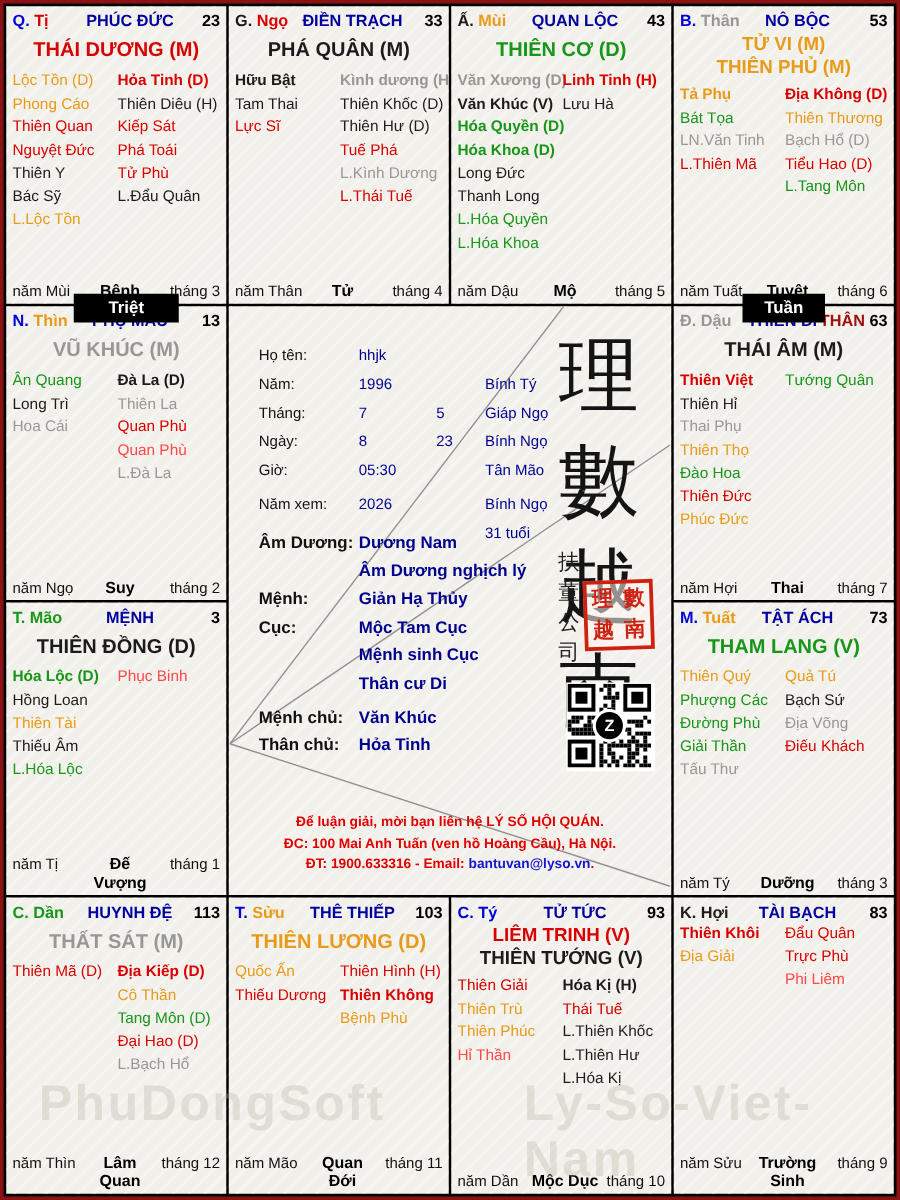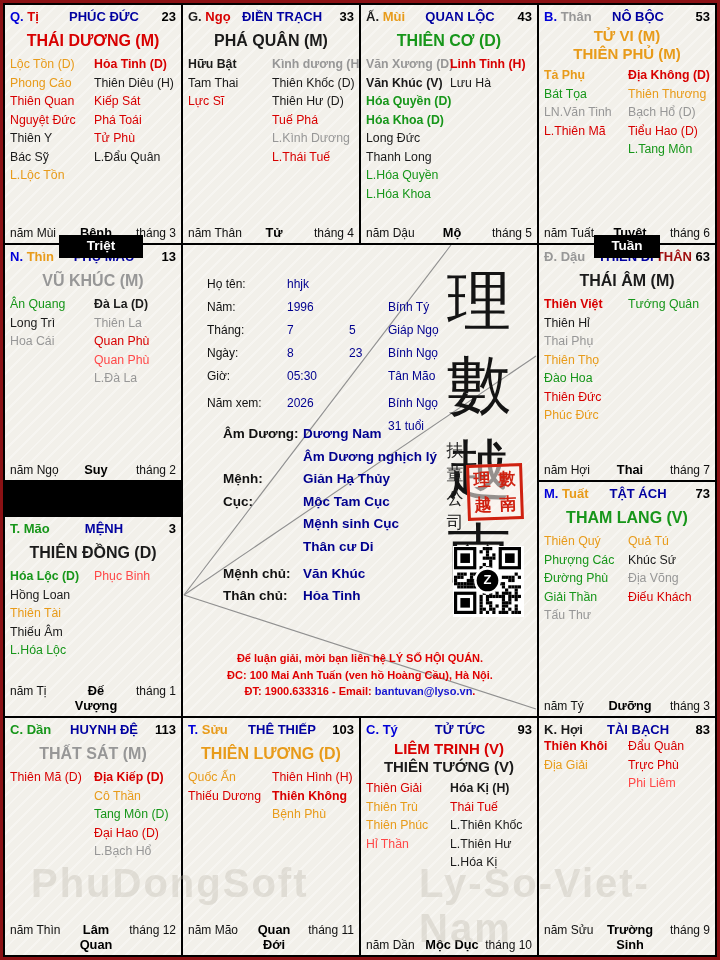--- a/index.html
+++ b/index.html
@@ -27,21 +27,21 @@
   #center-cell{grid-area:2/2/4/4;position:relative;background:#f2f0ea;overflow:hidden;
     background-image:repeating-linear-gradient(135deg,rgba(255,255,255,.35) 0 2px,rgba(0,0,0,0) 2px 9px);}
   .aspects{position:absolute;inset:0;width:100%;height:100%;}
   .c-fields{position:absolute;left:24px;top:20px;width:320px;font-size:12px;font-weight:normal;margin-top:12px;}
   .c-line{position:relative;height:23px;}
   .c-lab{position:absolute;left:0;color:#111;}
   .c-v1{position:absolute;left:80px;color:#00008f;}
   .c-v2{position:absolute;left:142px;color:#00008f;}
   .c-pillar{position:absolute;left:181px;color:#00008f;}
   .c-blocks{position:absolute;left:24px;top:181px;width:250px;font-size:13.5px;font-weight:bold;}
-  .b-line{position:relative;height:22.6px;margin-left:16px;}
+  .b-line{position:relative;height:22.6px;}
   .b-lab{position:absolute;left:0;color:#111;}
   .b-val{margin-left:80px;color:#00008f;display:block;}
   .gap6{margin-top:4px;}
   #calligraphy{position:absolute;left:244px;top:14px;width:104px;text-align:center;
     font-family:"DejaVu Serif",serif;color:#141414;}
   #calligraphy .big{font-size:64px;line-height:84px;display:block;}
   #seal-col{position:absolute;left:262px;top:193px;width:20px;font-family:"DejaVu Serif",serif;
     font-size:17px;line-height:24px;color:#222;text-align:center;}
   #seal{position:absolute;left:284px;top:219px;width:50px;height:50px;border:3px solid #cf2110;
     background:rgba(255,245,240,.55);transform:rotate(-2deg);display:grid;grid-template-columns:1fr 1fr;
@@ -483,21 +483,21 @@
           <div class="p-colR">
             <div class="star" style="color: rgb(23, 150, 26);">Tướng Quân</div>
           </div>
         </div>
         <div class="p-foot">
           <div class="f-nam">năm Hợi</div>
           <div class="f-van">Thai</div>
           <div class="f-thang">tháng 7</div>
         </div>
       </div>
-      <div class="palace" style="grid-area: 3 / 1; margin-top: 35px;">
+      <div class="palace" style="grid-area: 3 / 1;">
         <div class="p-head">
           <div class="p-branch"><span style="color: rgb(23, 150, 26);">T. </span><span style="color: rgb(23, 150, 26);">Mão</span></div>
           <div class="p-name">MỆNH</div>
           <div class="p-right"><span>3</span></div>
         </div>
         <div class="p-main">
           <div style="color: rgb(27, 27, 27);">THIÊN ĐỒNG (D)</div>
         </div>
         <div class="p-cols">
           <div class="p-colL">
@@ -529,21 +529,21 @@
         <div class="p-cols">
           <div class="p-colL">
             <div class="star" style="color: rgb(232, 155, 26);">Thiên Quý</div>
             <div class="star" style="color: rgb(23, 150, 26);">Phượng Các</div>
             <div class="star" style="color: rgb(23, 150, 26);">Đường Phù</div>
             <div class="star" style="color: rgb(23, 150, 26);">Giải Thần</div>
             <div class="star" style="color: rgb(151, 151, 151);">Tấu Thư</div>
           </div>
           <div class="p-colR">
             <div class="star" style="color: rgb(232, 155, 26);">Quả Tú</div>
-            <div class="star" style="color: rgb(27, 27, 27);">Khúc Sứ</div>
+            <div class="star" style="color: rgb(27, 27, 27);">Bạch Sứ</div>
             <div class="star" style="color: rgb(151, 151, 151);">Địa Võng</div>
             <div class="star" style="color: rgb(216, 0, 0);">Điếu Khách</div>
           </div>
         </div>
         <div class="p-foot">
           <div class="f-nam">năm Tý</div>
           <div class="f-van">Dưỡng</div>
           <div class="f-thang">tháng 3</div>
         </div>
       </div>

